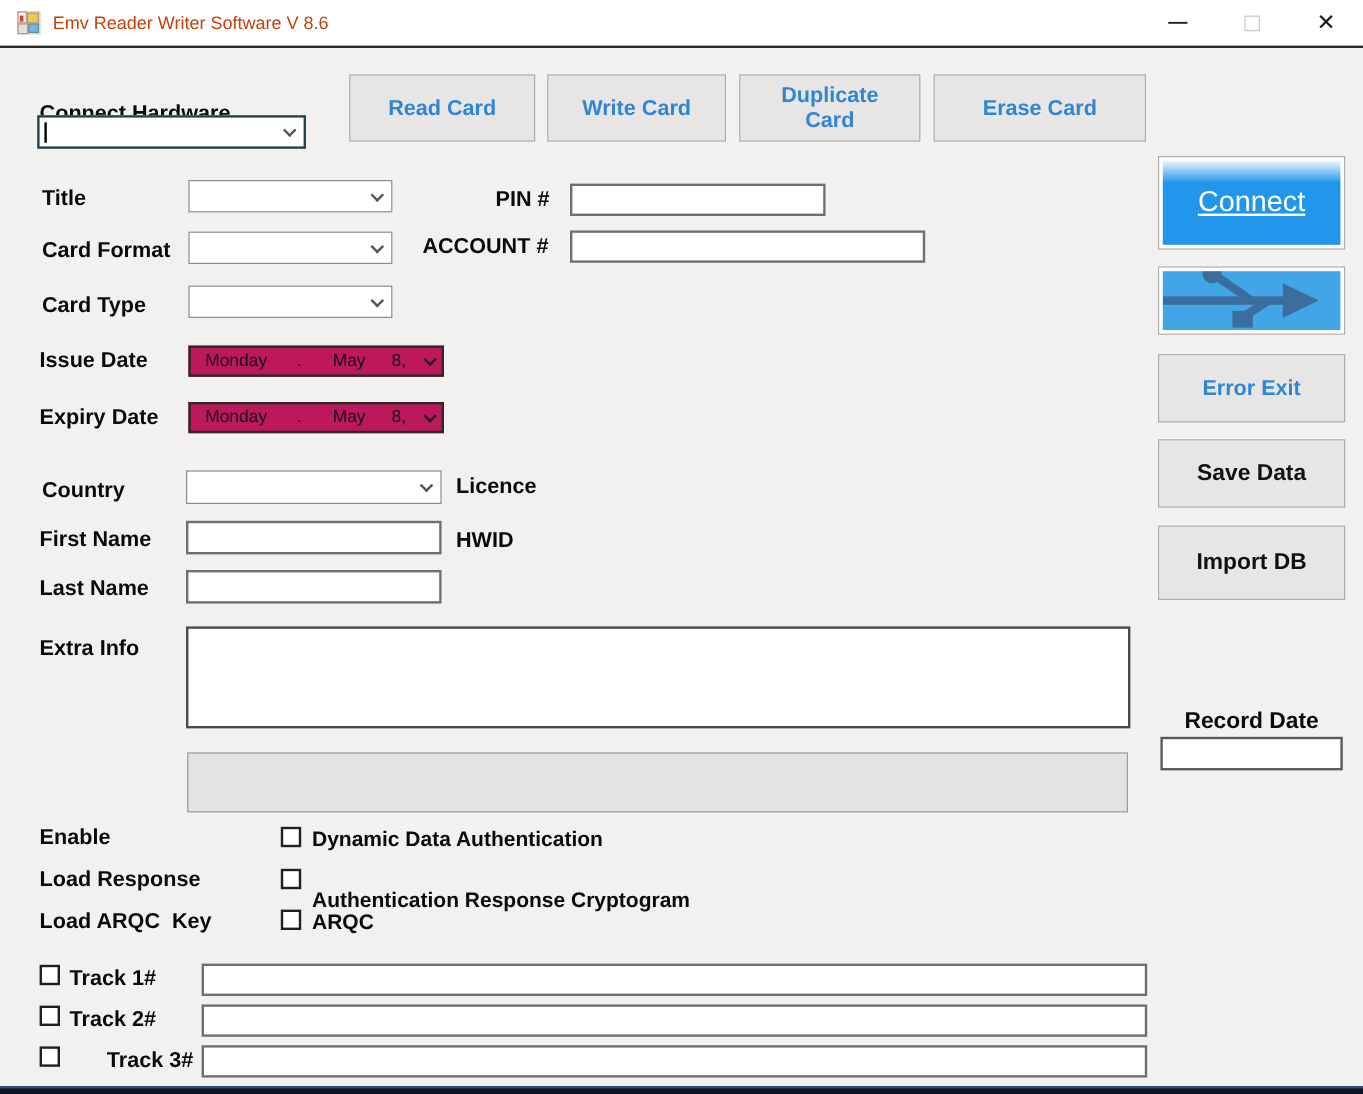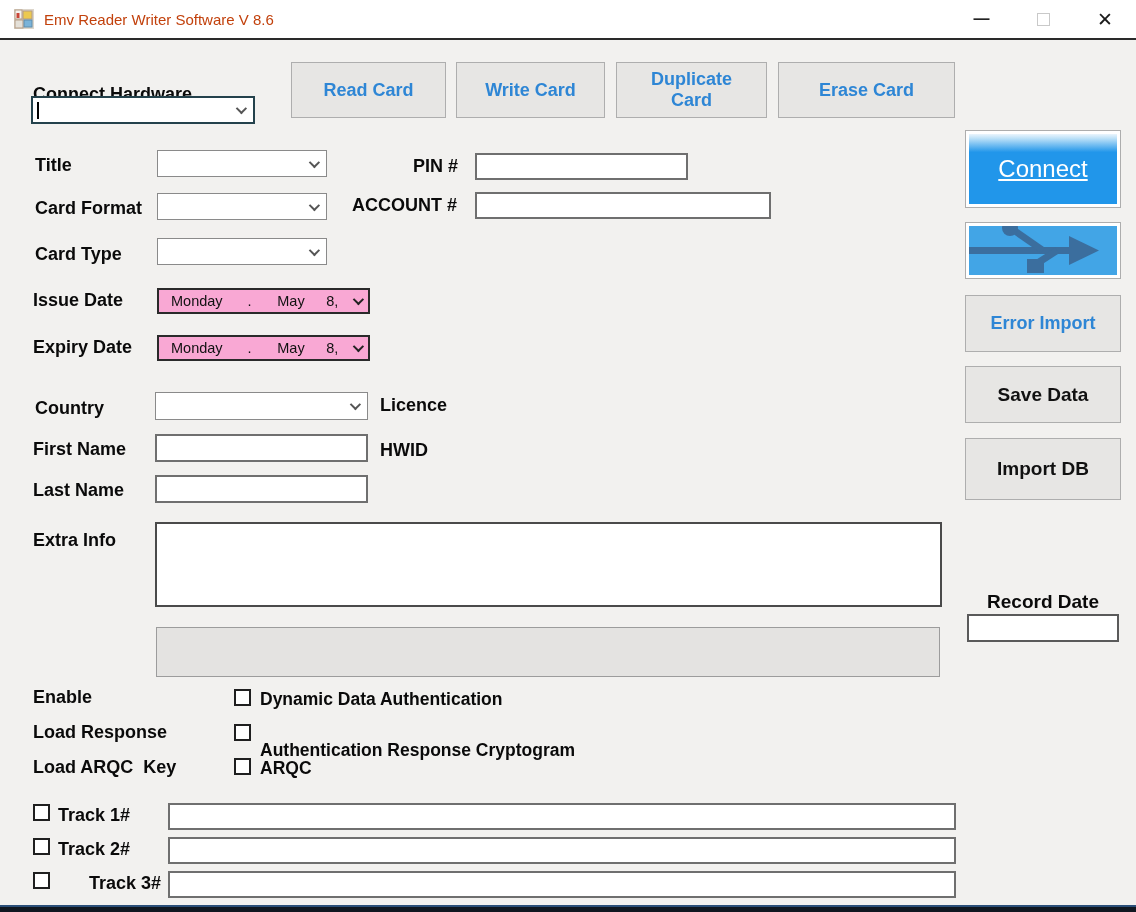--- a/index.html
+++ b/index.html
@@ -32,21 +32,21 @@
   .tinput { position:absolute; background:#fff; border:2px solid #6f6f6f; font-size:15px; padding:0 5px; font-family:"Liberation Sans",sans-serif; }
   .gbtn {
     position:absolute; background:#e7e6e4; border:1px solid #aeaeae;
     color:#2e86d5; font-weight:bold; font-size:18px; line-height:1.15;
     display:flex; align-items:center; justify-content:center; text-align:center;
     font-family:"Liberation Sans",sans-serif; cursor:default;
   }
   .gbtn.black { color:#111; }
   .cb { position:absolute; width:17px; height:17px; background:#fff; border:2px solid #1f1f1f; display:inline-block; }
   .datecombo {
-    position:absolute; background:#f9a8d4; border:2px solid #2a2a2a;
+    position:absolute; background:#be185d; border:2px solid #2a2a2a;
     display:flex; align-items:center; font-size:14.5px; color:#111;
     padding:0 7px 0 12px;
   }
   .datecombo .seg { flex:1; text-align:center; }
   .datecombo .seg.first { text-align:left; flex:1.4; }
   .frame { position:absolute; background:#fff; border:1px solid #adadad; padding:3px; }
   .frame .fill { width:100%; height:100%; display:flex; align-items:center; justify-content:center;text-decoration:underline; }
   .connect-fill { background:linear-gradient(180deg,#eaf5fd 0%,#bfe2f8 6%,#2196ea 26%); color:#fff; font-size:24px; }
   .usb-fill { background:#42a5e6; overflow:hidden; }
   .statusbar { position:absolute; background:#e4e3e1; border:1px solid #9c9c9c; }
@@ -187,21 +187,21 @@
           <polygon points="100,10 130,24.5 100,39" stroke="none"></polygon>
           <line x1="74" y1="24.5" x2="46" y2="5" stroke-width="7"></line>
           <circle cx="41" cy="2" r="8" stroke="none"></circle>
           <line x1="88" y1="24.5" x2="64" y2="40" stroke-width="7"></line>
           <rect x="58" y="33" width="17" height="14" stroke="none"></rect>
         </g>
       </svg>
     </div>
   </div>
 
-  <div class="gbtn" style="left:965px; top:295px; width:156px; height:57px;">Error Import</div>
+  <div class="gbtn" style="left:965px; top:295px; width:156px; height:57px;">Error Exit</div>
   <div class="gbtn black" style="left:965px; top:366px; width:156px; height:57px; font-size:19px;">Save Data</div>
   <div class="gbtn black" style="left:965px; top:438px; width:156px; height:62px; font-size:19px;">Import DB</div>
 
   <div class="lbl" style="left:965px; top:591px; width:156px; text-align:center; font-size:19px;">Record Date</div>
   <input class="tinput" style="left: 967px; top: 614px; width: 152px; height: 28px; border: 2px solid rgb(90, 90, 90);">
 
   <div class="bottom-edge"></div>
 
 </div>
 

